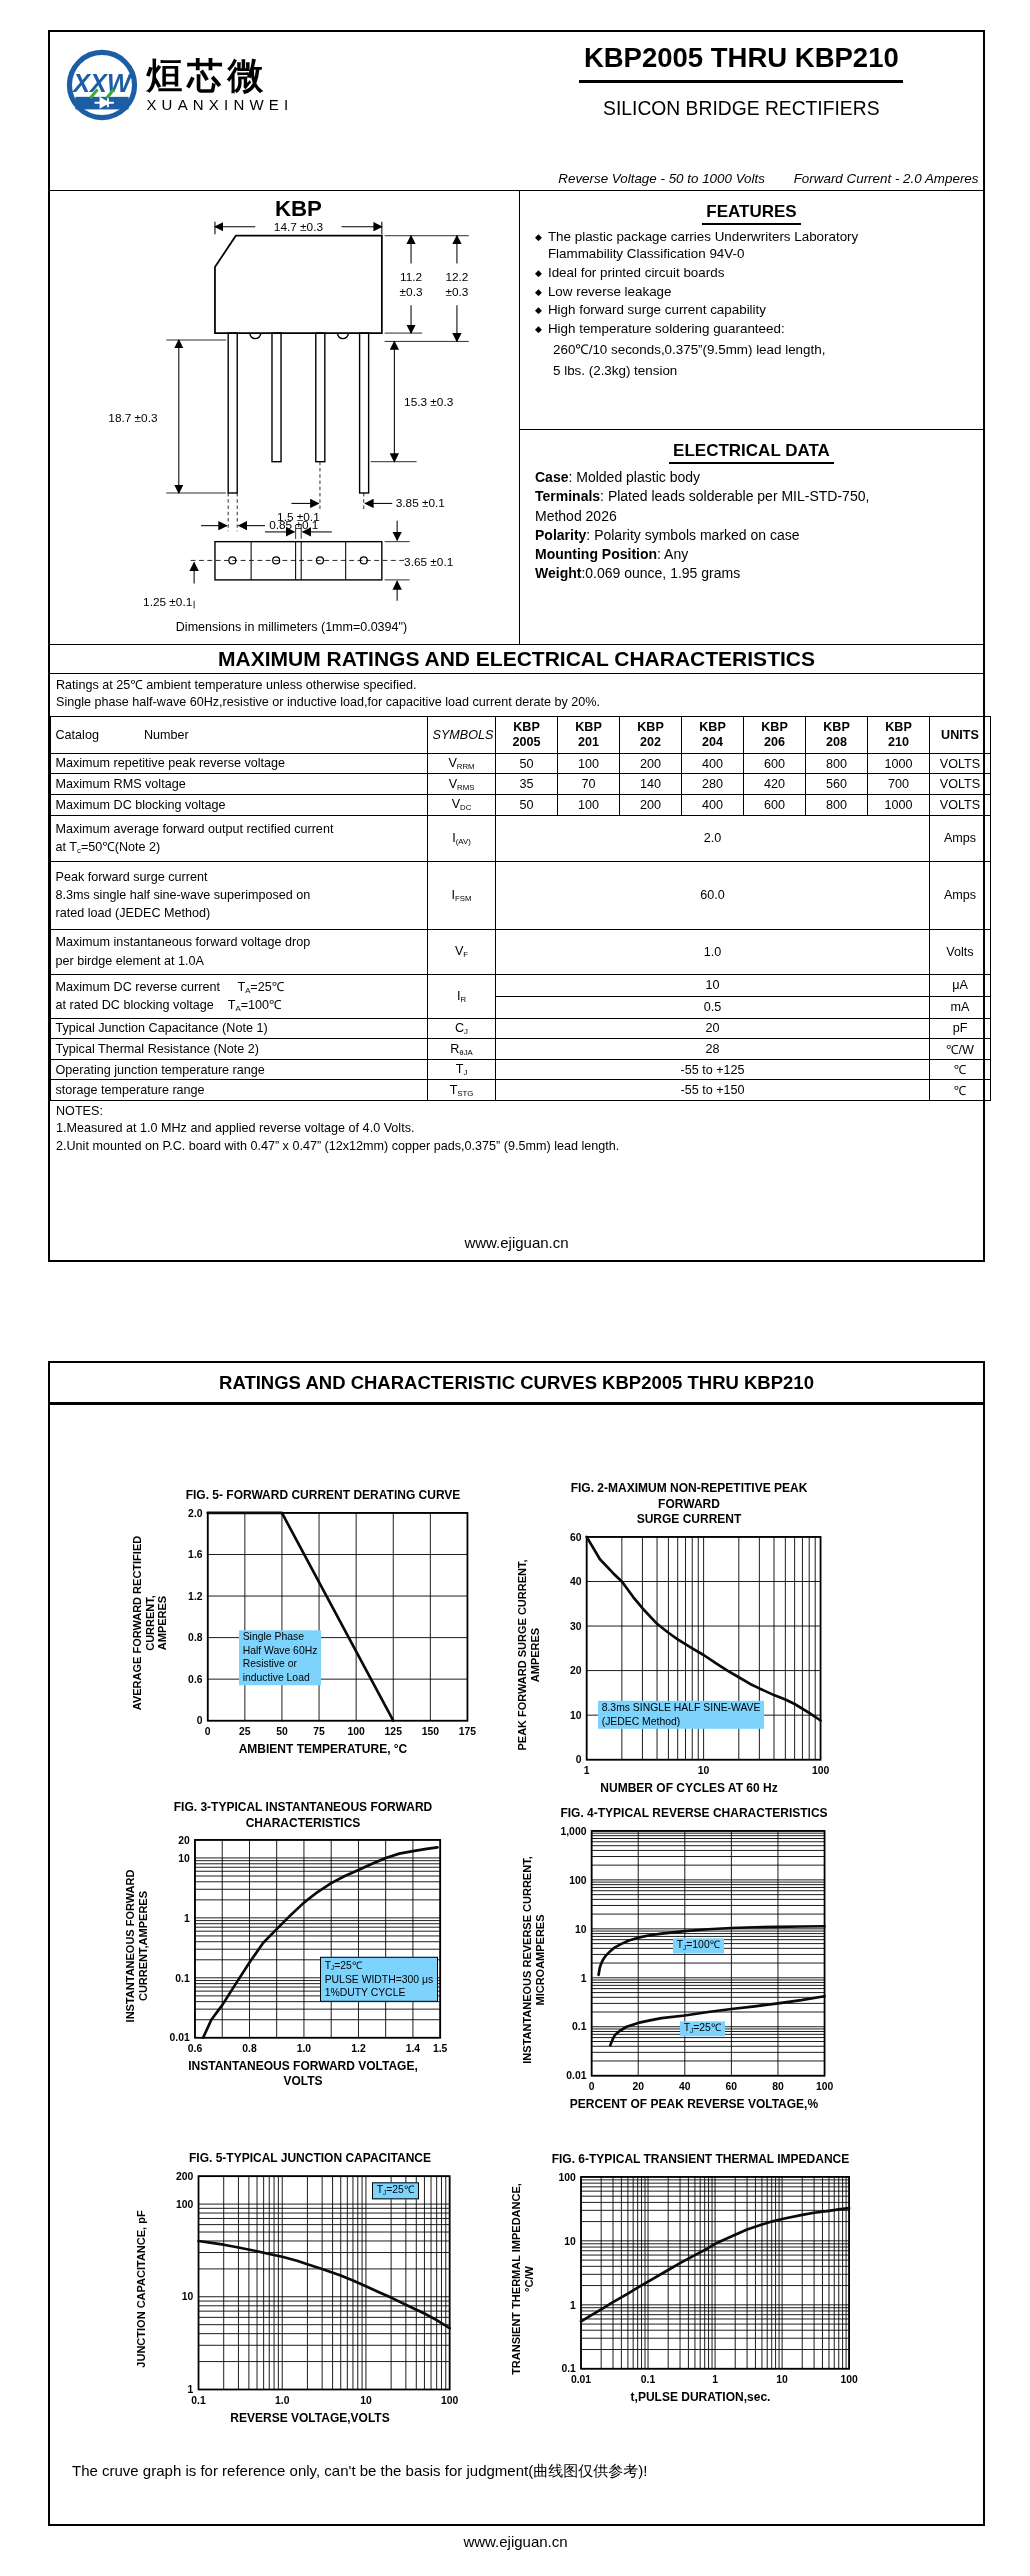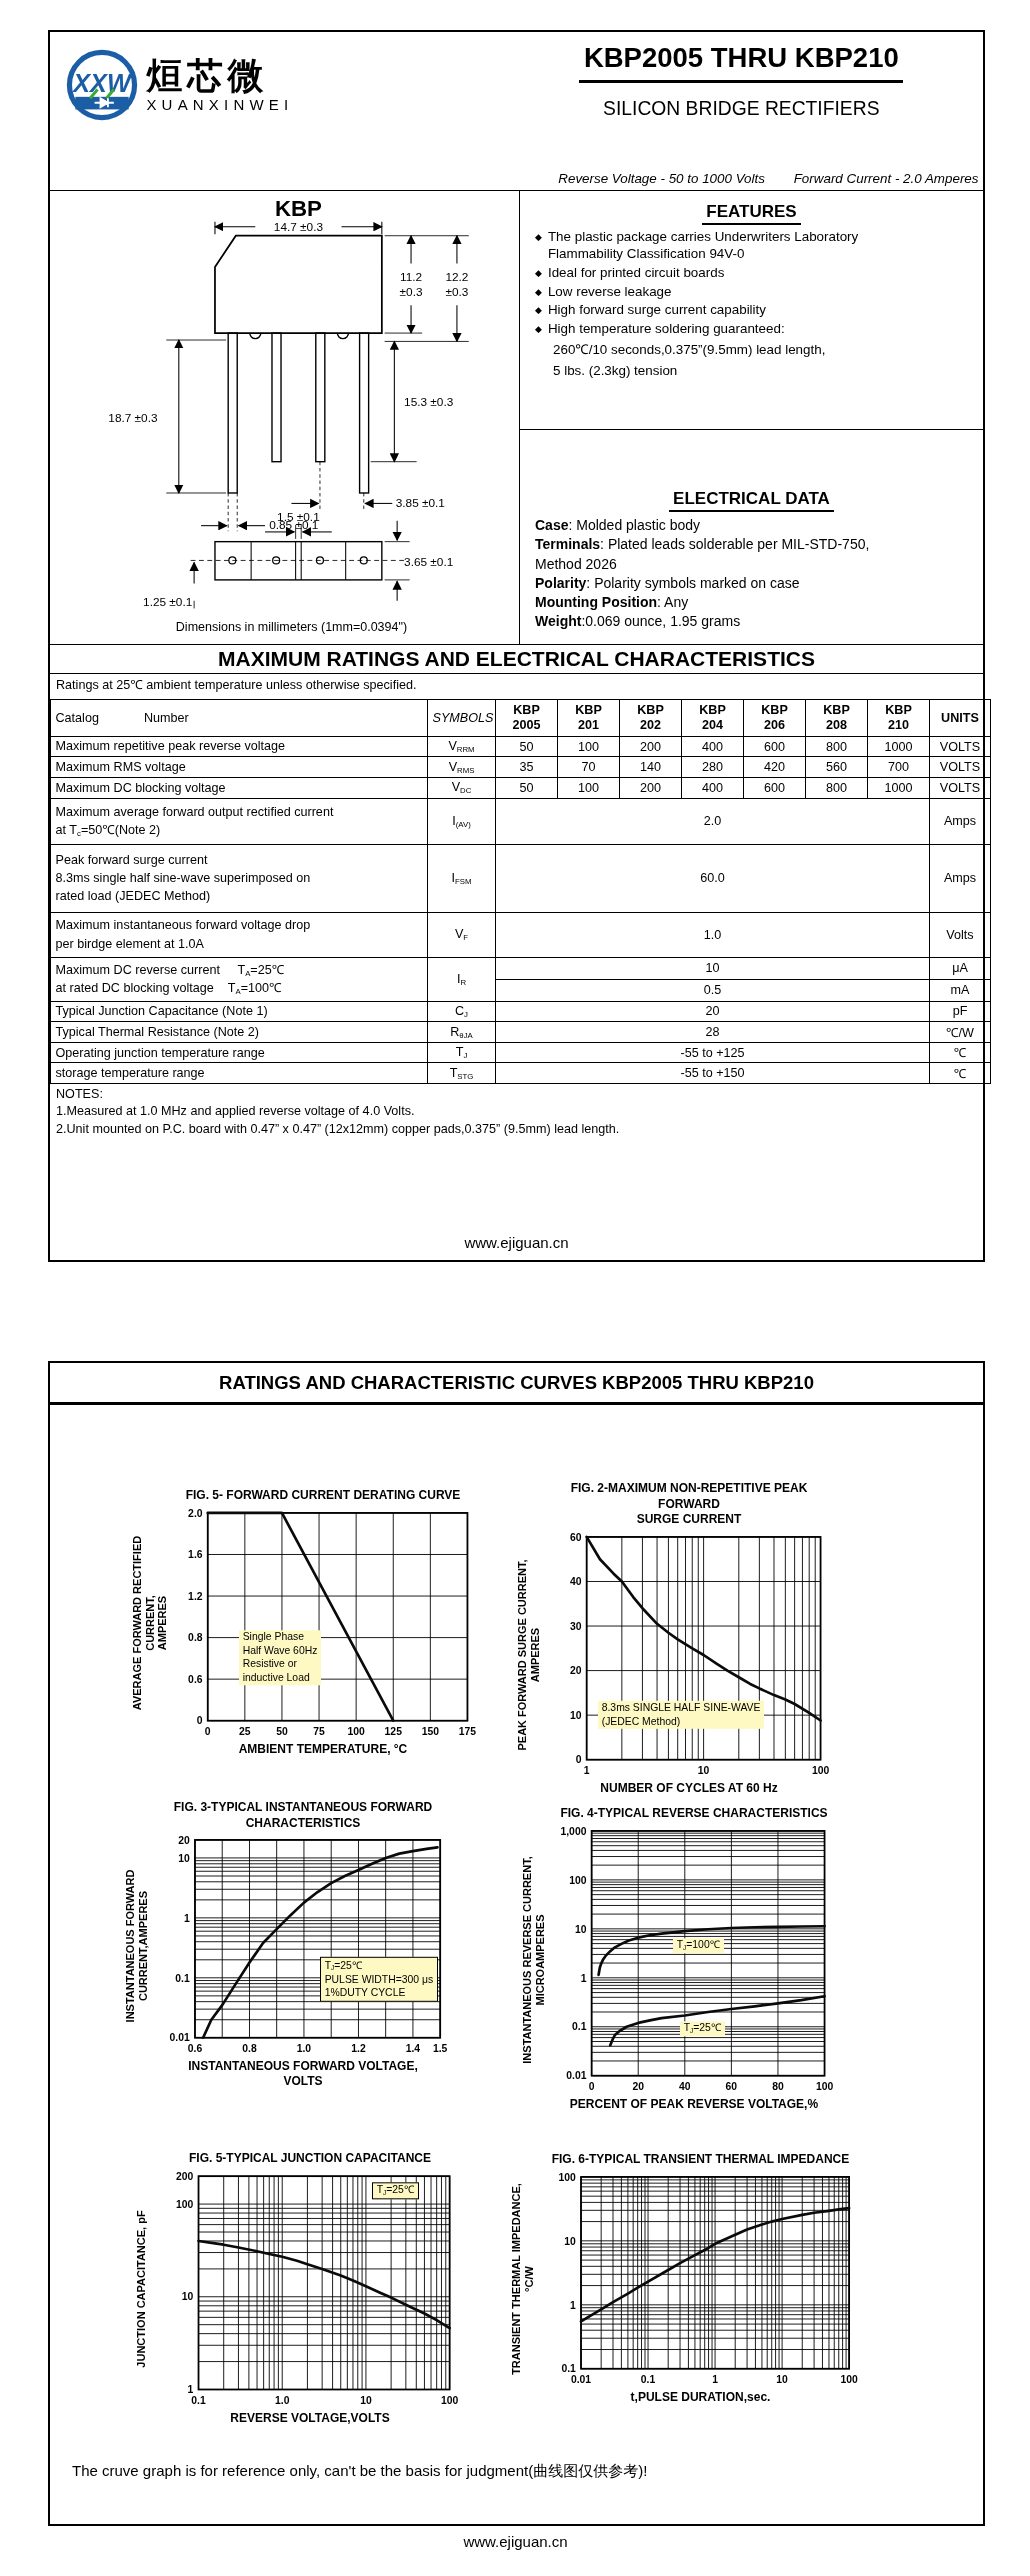--- a/index.html
+++ b/index.html
@@ -16,21 +16,21 @@
   .logo-en{font-size:15px;letter-spacing:5.2px;margin-top:1.5px;}
   .titleblock{position:absolute;left:460px;right:10.4px;top:10.4px;text-align:center;}
   .doc-title{font-size:27.5px;font-weight:bold;display:inline-block;border-bottom:3px solid #000;padding:0 4.5px 6px 4.5px;}
   .doc-sub{font-size:19.3px;font-weight:normal;margin-top:15px;}
   .tagline{position:absolute;right:4.5px;bottom:4.5px;font-style:italic;font-size:13.4px;white-space:nowrap;}
   .tagline span{margin-left:25px;}
 
   
   .p1-mid{display:flex;height:453px;border-bottom:1.5px solid #000;}
   .p1-left{width:470px;border-right:1.5px solid #000;position:relative;box-sizing:border-box;}
-  .p1-right{flex:1;display:flex;flex-direction:column;box-sizing:border-box;gap:48px;}
+  .p1-right{flex:1;display:flex;flex-direction:column;box-sizing:border-box;}
   .secbox{padding:4.5px 15px;box-sizing:border-box;}
   .features{height:239px;border-bottom:1.5px solid #000;}
   .mech{flex:1;}
   .sec-h{text-align:center;margin:6px 0 7.4px 0;}
   .sec-h span{font-size:17px;font-weight:bold;border-bottom:2.2px solid #000;padding:0 4.5px 2.2px 4.5px;}
   .feat-item{display:flex;font-size:13.4px;line-height:1.25;margin:2.2px 0;}
   .feat-bullet{font-size:9px;margin:3px 6px 0 0;}
   .feat-extra{font-size:13.4px;line-height:1.3;padding-left:18px;margin-top:3px;}
   .mech-line{font-size:14px;line-height:1.38;}
   .mech-line b{font-weight:bold;margin-top:13px;}
@@ -56,21 +56,21 @@
   
   .p2-head{height:39px;border-bottom:3.7px solid #000;display:flex;align-items:center;justify-content:center;font-size:18.5px;font-weight:bold;}
   .p2-body{position:relative;height:1117px;}
   .fig{position:absolute;}
   .fig-title{font-weight:bold;font-size:12px;text-align:center;line-height:1.3;margin-left:39px;margin-bottom:3px;}
   .fig-body{display:flex;}
   .fig-ylabel{width:39px;position:relative;flex:0 0 39px;}
   .fig-ylabel .rot{position:absolute;top:50%;left:50%;transform:translate(-50%,-50%) rotate(-90deg);text-align:center;font-weight:bold;font-size:11px;line-height:1.15;}
   .fig-plotwrap{position:relative;}
   .fig-xlabel{margin-left:39px;text-align:center;font-weight:bold;font-size:12px;line-height:1.25;margin-top:2.2px;}
-  .fig-ann{position:absolute;background:#fef9c3;font-size:10.4px;line-height:1.3;padding:0.7px 3.7px;transform:translateY(-50%);white-space:nowrap;}
+  .fig-ann{position:absolute;background:#7dd3fc;font-size:10.4px;line-height:1.3;padding:0.7px 3.7px;transform:translateY(-50%);white-space:nowrap;}
   .fig-ann.box{border:1.5px solid #000;}
   .p2-note{position:absolute;left:22px;top:1057px;font-size:15px;}
   .p2-footer{position:absolute;left:0;top:2533px;width:1031px;text-align:center;font-size:15px;}
 
   svg text{font-family:"Liberation Sans",sans-serif;}
 </style>
 </head>
 <body>
 
 <div id="canvas">
@@ -227,20 +227,21 @@
               <div class="mech-line"><b>Mounting Position</b>: Any</div>
               <div class="mech-line"><b>Weight</b>:0.069 ounce, 1.95 grams</div>
             </div>
         </div>
       </div>
     </div>
 
     <div class="ratings-title">MAXIMUM RATINGS AND ELECTRICAL CHARACTERISTICS</div>
     <div class="intro">
       <div>Ratings at 25℃ ambient temperature unless otherwise specified.</div>
+      <div>Single phase half-wave 60Hz,resistive or inductive load,for capacitive load current derate by 20%.</div>
     </div>
 
     <table class="ratings" id="ratings-table">
       <colgroup>
         <col style="width:377px">
           <col style="width:68px">
         <col style="width:62px">
           <col style="width:62px">
           <col style="width:62px">
           <col style="width:62px">

